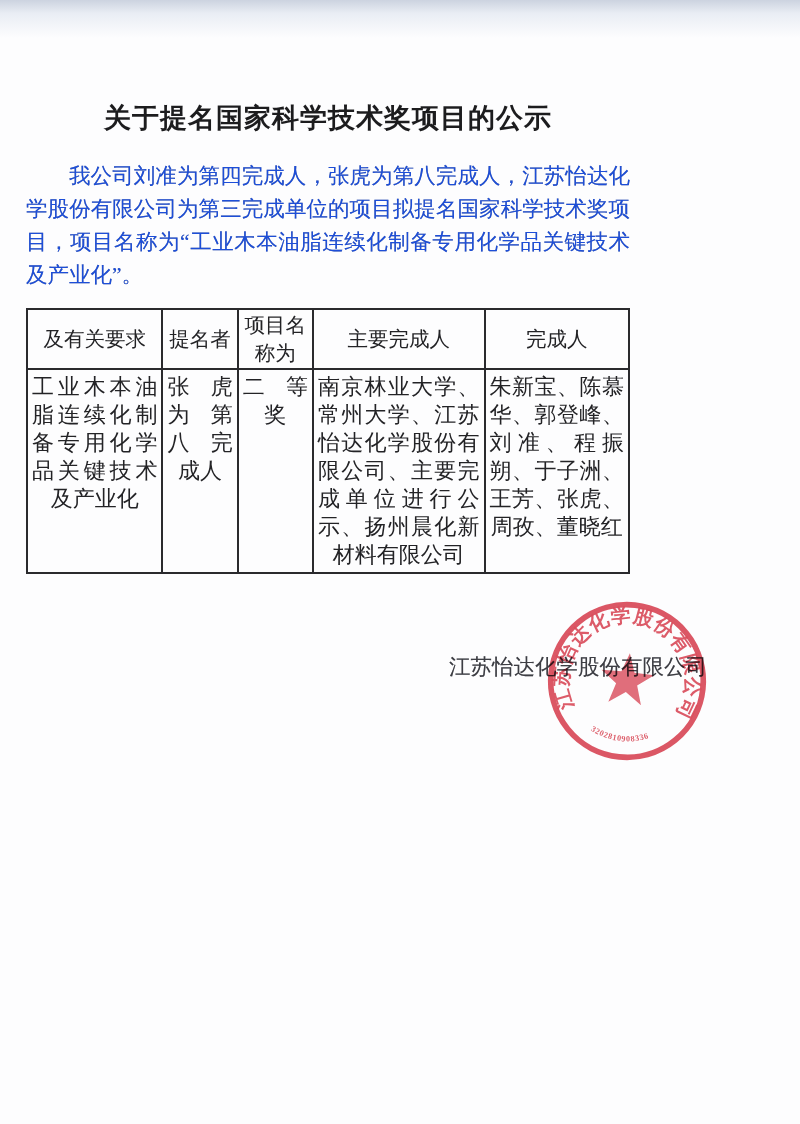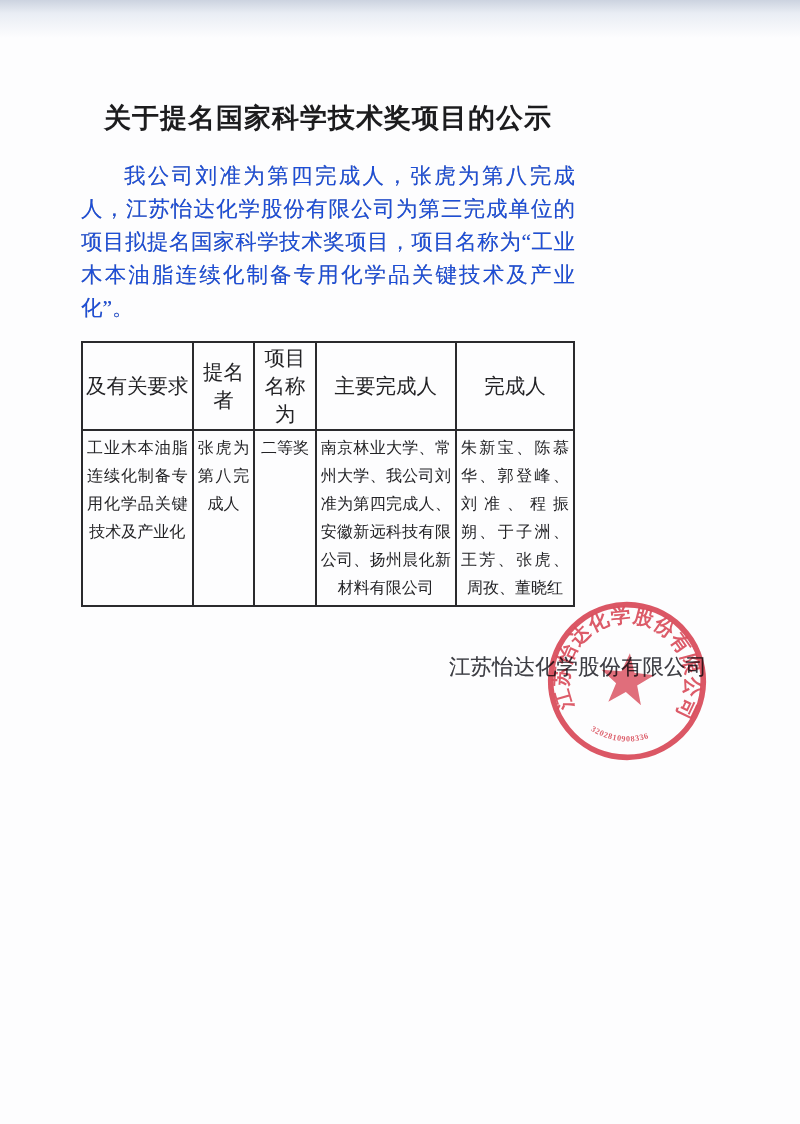--- a/index.html
+++ b/index.html
@@ -8,21 +8,21 @@
     width: 800px; height: 1124px;
     font-family: "Liberation Serif", "DejaVu Serif", serif;
     position: relative; overflow: hidden;
     background: #fdfdfe;
   }
   .scan-edge-top {
     position: absolute; top: 0; left: 0; width: 800px; height: 38px;
     background: linear-gradient(180deg, #ccd3e0 0%, #e9edf4 35%, rgba(255,255,255,0) 100%);
     pointer-events: none;
   }
-  .content { position: absolute; top: 0; left: 0; width: 656px; padding: 100px 81px 0; }
+  .content { position: absolute; top: 0; left: 0; width: 656px; padding: 100px 26px 0; }
   .doc-title {
     text-align: center; font-size: 27px; font-weight: bold;
     color: #1c1c1e; letter-spacing: 1px; margin-bottom: 24px;
   }
   .body-para {
     font-size: 21.5px; line-height: 33px; color: #1d4ed8;
     text-align: justify; text-indent: 2em; margin-bottom: 16px;
     text-shadow: 0 0 0.6px rgba(40,40,45,.45);
   }
   table.nomination {
@@ -31,21 +31,21 @@
   }
   table.nomination th, table.nomination td {
     border: 2px solid #2a2a2d;
     color: #232326; font-weight: normal;
   }
   table.nomination th {
     font-size: 20.5px; height: 31px; text-align: center; vertical-align: middle;
     padding: 1px 2px;
   }
   table.nomination td {
-    font-size: 16px; line-height: 28px; vertical-align: top;
+    font-size: 22px; line-height: 28px; vertical-align: top;
     padding: 3px 4px; text-align: justify; text-align-last: center;
   }
   col.c1 { width: 22.5%; } col.c2 { width: 12.5%; } col.c3 { width: 12.5%; }
   col.c4 { width: 28.5%; } col.c5 { width: 24%; }
   .signature {
     position: absolute; left: 430px; top: 651px; width: 296px;
     text-align: center; color: #3d3e44;
     font-size: 21.5px; line-height: 33px;
     text-shadow: 0 0 0.6px rgba(60,60,68,.4);
   }
@@ -85,21 +85,21 @@
         <th>项目名称为</th>
         <th>主要完成人</th>
         <th>完成人</th>
       </tr>
     </thead>
     <tbody>
       <tr>
         <td>工业木本油脂连续化制备专用化学品关键技术及产业化</td>
         <td>张虎为第八完成人</td>
         <td>二等奖</td>
-        <td>南京林业大学、常州大学、我公司刘准为第四完成人、安徽新远科技有限公司、扬州晨化新材料有限公司</td>
+        <td>南京林业大学、常州大学、江苏怡达化学股份有限公司、主要完成单位进行公示、扬州晨化新材料有限公司</td>
         <td>朱新宝、陈慕华、郭登峰、刘准、程振朔、于子洲、王芳、张虎、周孜、董晓红</td>
       </tr>
     </tbody>
   </table>
 
 </div>
 
 <div class="signature">
   <div>江苏怡达化学股份有限公司</div>
 </div>

